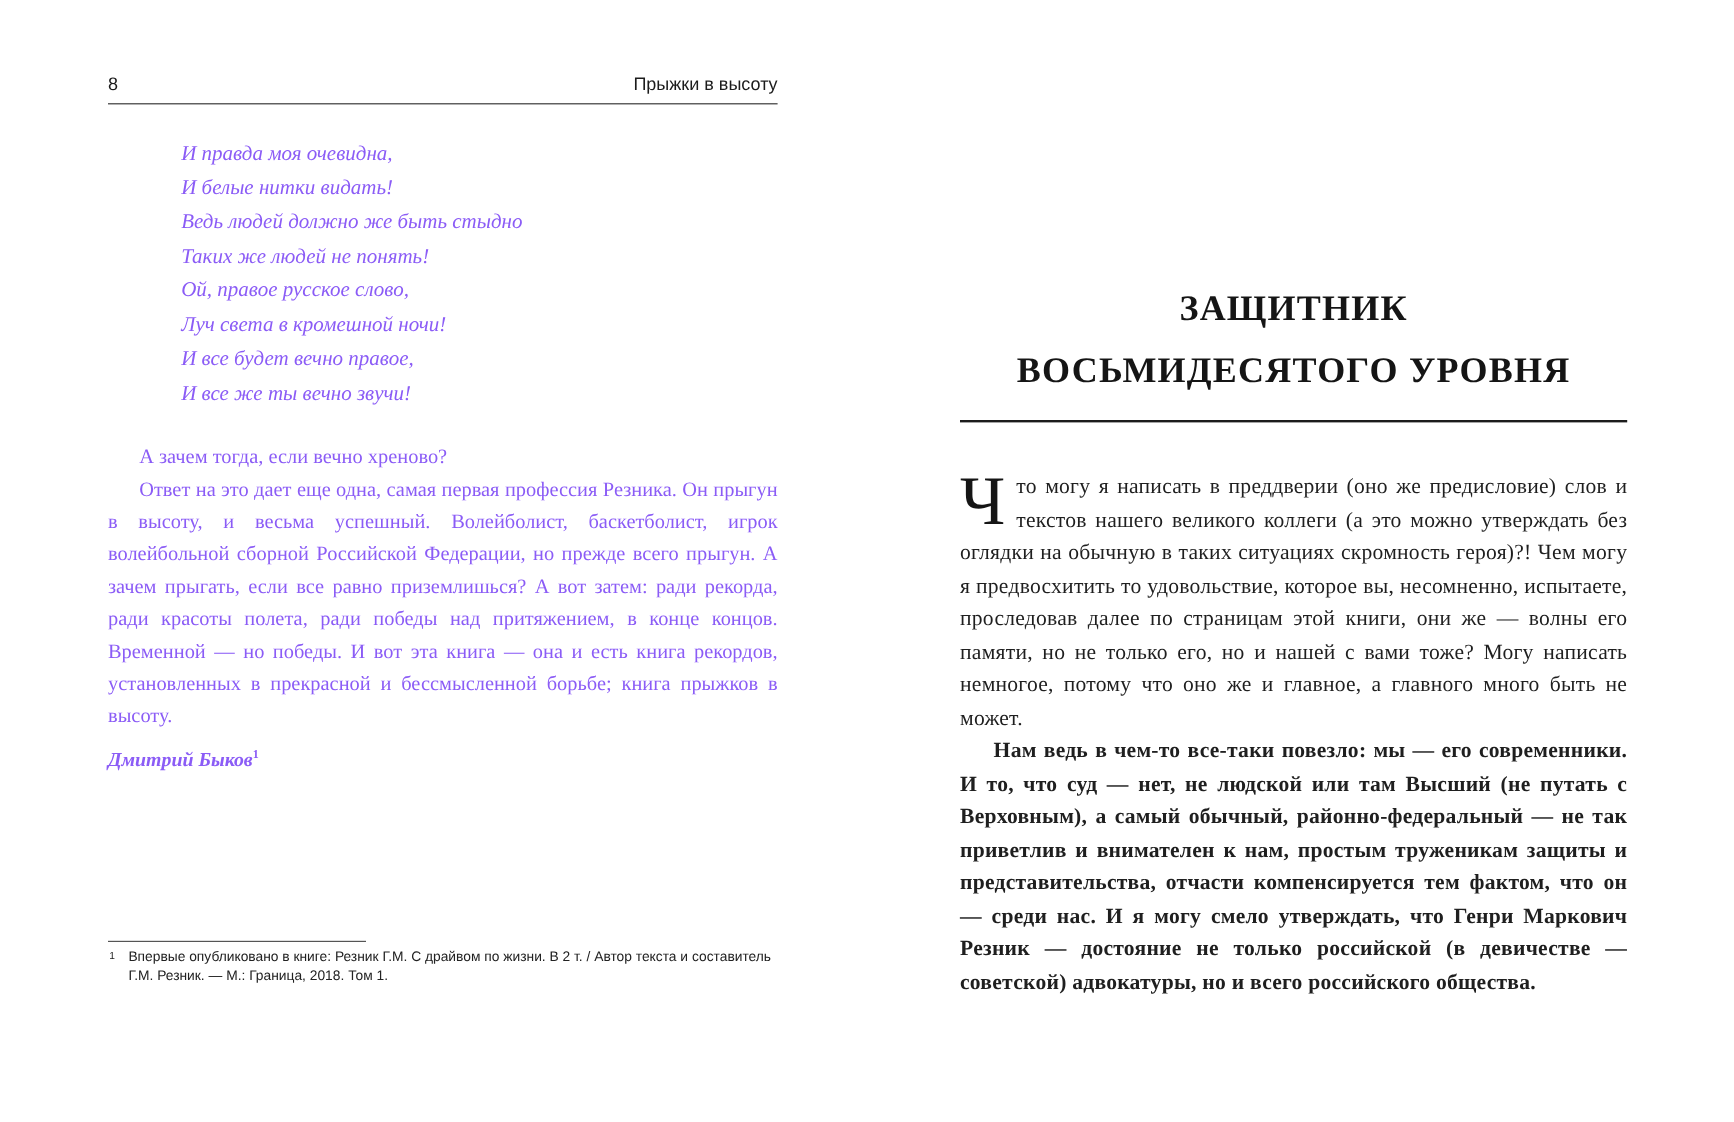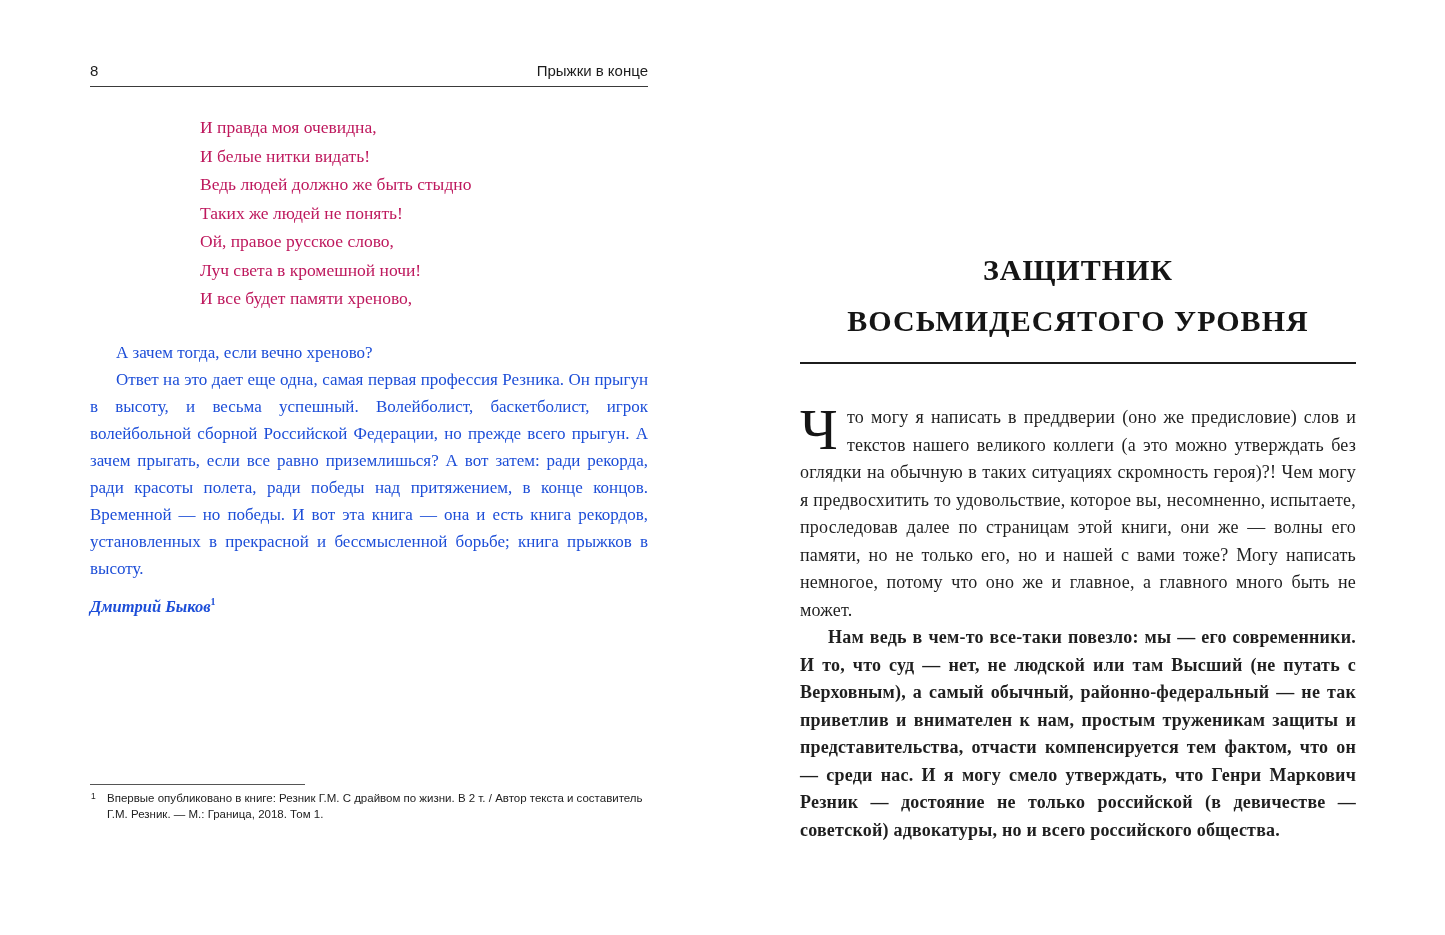--- a/index.html
+++ b/index.html
@@ -27,31 +27,32 @@
     justify-content: space-between;
     align-items: baseline;
     border-bottom: 1px solid #3a3a3a;
     padding-bottom: 7px;
     font-family: "Liberation Sans", sans-serif;
     font-size: 15px;
     color: #1c1c1c;
   }
   .poem {
     margin-top: 26px;
-    margin-left: 110px;
+    margin-left: 61px;
+    font-style: italic;
     font-size: 17.5px;
     line-height: 28.5px;
-    color: #be185d;
+    color: #8b5cf6;
   }
   .body-block {
     margin-top: 26px;
     font-size: 17px;
     line-height: 27px;
     text-align: justify;
-    color: #1d4ed8;
+    color: #8b5cf6;
   }
   .body-block p { text-indent: 26px; }
   .signature {
     margin-top: 6px;
     font-weight: bold;
     font-style: italic;
     font-size: 16.5px;
   }
   .signature sup { font-size: 10px; font-style: normal; }
   .footnote-area {
@@ -78,21 +79,21 @@
     position: absolute;
     left: 1px;
     top: -2px;
     font-size: 8.5px;
   }
 
   
   .right-page {
     position: absolute;
     left: 800px;
-    top: 244px;
+    top: 232px;
     width: 556px;
   }
   .chapter-title {
     text-align: center;
     font-weight: bold;
     font-size: 30px;
     line-height: 51px;
     letter-spacing: 1px;
     color: #151515;
     font-family: "Liberation Serif", serif;
@@ -121,31 +122,32 @@
 </style>
 </head>
 <body>
 
 <div class="spread">
 
   <div class="left-page">
 
     <div class="running-header">
       <span>8</span>
-      <span>Прыжки в конце</span>
+      <span>Прыжки в высоту</span>
     </div>
 
     <div class="poem">
       <div>И правда моя очевидна,</div>
       <div>И белые нитки видать!</div>
       <div>Ведь людей должно же быть стыдно</div>
       <div>Таких же людей не понять!</div>
       <div>Ой, правое русское слово,</div>
       <div>Луч света в кромешной ночи!</div>
-      <div>И все будет памяти хреново,</div>
+      <div>И все будет вечно правое,</div>
+      <div>И все же ты вечно звучи!</div>
     </div>
 
     <div class="body-block">
       <p>А зачем тогда, если вечно хреново?</p>
       <p>Ответ на это дает еще одна, самая первая профессия Резника. Он прыгун в высоту, и весьма успешный. Волейболист, баскетболист, игрок волейбольной сборной Российской Федерации, но прежде всего прыгун. А зачем прыгать, если все равно приземлишься? А вот затем: ради рекорда, ради красоты полета, ради победы над притяжением, в конце концов. Временной — но победы. И вот эта книга — она и есть книга рекордов, установленных в прекрасной и бессмысленной борьбе; книга прыжков в высоту.</p>
       <div class="signature"><span>Дмитрий Быков</span><sup>1</sup></div>
     </div>
 
     <div class="footnote-area">
       <div class="footnote-rule"></div>

